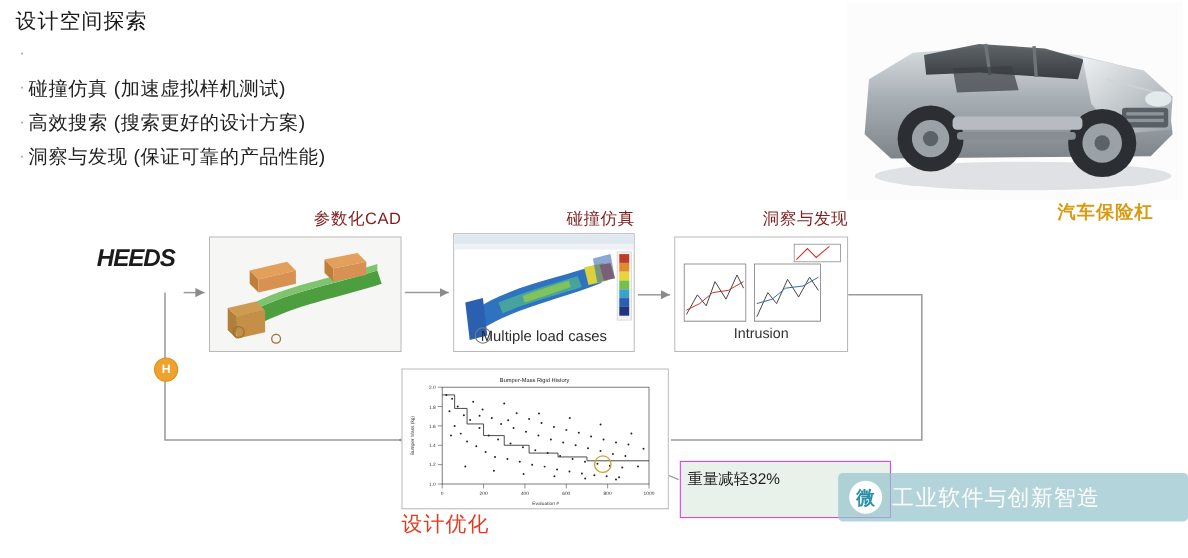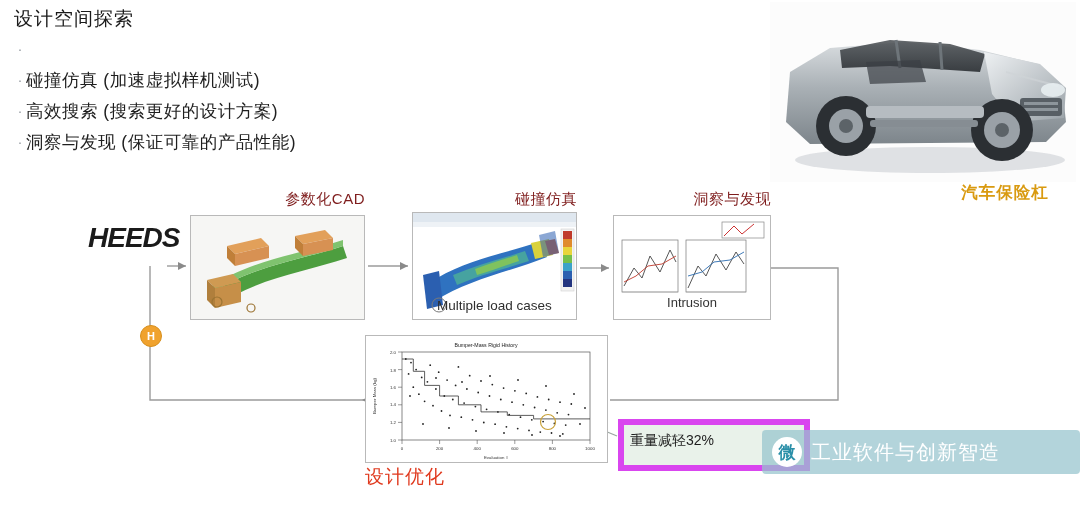--- a/index.html
+++ b/index.html
@@ -23,21 +23,21 @@
   .car-svg{position:absolute;left:0;top:0;}
   .car-cap{
     position:absolute;left:930px;top:182px;width:150px;text-align:center;
     font-size:16.5px;color:#d99a10;font-weight:bold;letter-spacing:1px;
   }
 
   
   .heeds{
     position:absolute;left:88px;top:222px;width:100px;height:28px;
     font-family:"Liberation Sans",sans-serif;font-weight:bold;font-style:italic;
-    font-size:28px;color:#1b1b1b;letter-spacing:-1px;
+    font-size:22px;color:#1b1b1b;letter-spacing:-1px;
   }
   .stage-cap{
     position:absolute;font-size:15px;color:#7f1d1d;letter-spacing:.5px;text-align:right;
   }
   .box{
     position:absolute;border:1px solid #b9b9b9;background:#fdfdfd;box-sizing:border-box;
   }
   .box.cad{left:190px;top:215px;width:175px;height:105px;background:#f7f7f5;}
   .box.crash{left:412px;top:212px;width:165px;height:108px;background:#fbfbfb;}
   .box.intr{left:613px;top:215px;width:158px;height:105px;background:#ffffff;}
@@ -53,21 +53,21 @@
     position:absolute;left:365px;top:464px;width:243px;text-align:left;
     font-size:19px;color:#e03a1f;letter-spacing:1px;
   }
   .hnode{
     position:absolute;left:140px;top:325px;width:20px;height:20px;border-radius:50%;
     background:#f0a22e;border:1px solid #d78f1c;color:#fff;font-size:11px;font-weight:bold;
     display:flex;align-items:center;justify-content:center;
   }
   .callout{
     position:absolute;left:618px;top:419px;width:192px;height:52px;background:#e9f2ea;
-    border:6px solid #d946ef;box-sizing:border-box;padding:4px 6px;
+    border:1px solid #d946ef;box-sizing:border-box;padding:4px 6px;
     font-size:14px;color:#1d1d1d;line-height:22px;
   }
   .wm{
     position:absolute;left:762px;top:430px;width:318px;height:44px;
     background:rgba(150,195,205,.72);border-radius:4px;display:flex;align-items:center;
     padding-left:10px;box-sizing:border-box;
   }
   .wm .wm-logo{
     width:30px;height:30px;border-radius:50%;background:#fff;color:#2a8fa8;
     display:flex;align-items:center;justify-content:center;font-size:17px;font-weight:bold;flex:0 0 30px;

